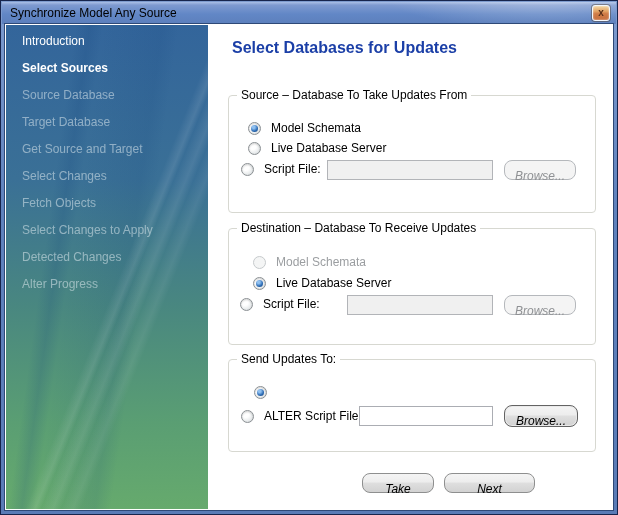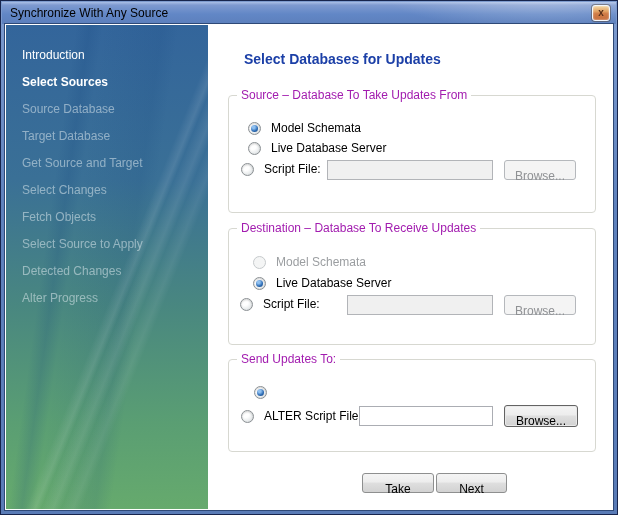--- a/index.html
+++ b/index.html
@@ -47,44 +47,44 @@
   .sidebar{
     position:absolute;left:0;top:0;bottom:0;width:202px;
     background-image:
       linear-gradient(112deg, transparent 54%, rgba(255,255,255,.10) 56.5%, transparent 58%,
                       rgba(255,255,255,.09) 61%, transparent 63%, rgba(255,255,255,.07) 66%, transparent 68%),
       linear-gradient(98deg, transparent 26%, rgba(16,64,122,.16) 31%, transparent 36%,
                       rgba(16,64,122,.12) 58%, transparent 64%),
       linear-gradient(180deg,#33659b 0%,#3a7096 32%,#498780 58%,#5a9e73 82%,#66aa6d 100%);
     overflow:hidden;
   }
-  .steps{padding-top:17px;}
+  .steps{padding-top:3px;}
   .step{
     height:27px;line-height:27px;padding-left:16px;
     font-size:12px;white-space:nowrap;
   }
   .step.done{color:#ffffff;}
   .step.active{color:#ffffff;font-weight:bold;}
   .step.pending{color:rgba(228,238,242,.52);}
 
   
   .main{position:absolute;left:202px;top:0;right:0;bottom:0;background:#fff;}
   .page-title{
-    position:absolute;left:20px;top:10px;margin:16px;
-    font-size:14px;font-weight:bold;color:#1b3fa7;
+    position:absolute;left:20px;top:10px;margin:4px;
+    font-size:16px;font-weight:bold;color:#1b3fa7;
   }
 
   .group{
     position:absolute;left:20px;width:368px;
     border:1px solid #d7d8d1;border-radius:4px;
   }
   .group-title{
     position:absolute;left:8px;top:-8px;
     background:#fff;padding:0 4px;
-    font-size:12px;color:#a21caf;white-space:nowrap;
+    font-size:12px;color:#000000;white-space:nowrap;
   }
   .g1{top:70px;height:118px;}
   .g2{top:203px;height:117px;}
   .g3{top:334px;height:93px;}
 
   .radio{
     position:absolute;width:13px;height:13px;border-radius:50%;
     border:1px solid #8b9093;
     background:radial-gradient(circle at 35% 30%,#ffffff 0 30%,#e9eced 65%,#ced3d7 100%);
     box-shadow:inset 0 1px 2px rgba(0,0,0,.18);
@@ -103,56 +103,56 @@
   .rlabel.disabled{color:#9b9ea1;}
 
   .field{
     position:absolute;height:20px;border:1px solid #abadb3;background:#fff;
     font-size:12px;padding:0 4px;font-family:"Liberation Sans",sans-serif;
   }
   .field[disabled]{background:#f0f0f0;border-color:#b2b4b8;}
 
   .btn{
     position:absolute;height:20px;
-    border:1px solid #8e8f8f;border-radius:3px;
+    border:1px solid #8e8f8f;border-radius:8px;
     background:linear-gradient(180deg,#f4f4f4 0%,#ededed 45%,#dfdfdf 50%,#d2d2d2 100%);
     font-size:12px;color:#000;font-family:"Liberation Sans",sans-serif;
-    cursor:pointer;padding:8px;
+    cursor:pointer;padding:8px;font-style:italic;
   }
   .btn[disabled]{
     background:#f4f4f4;border-color:#b5b8bc;color:#8f9194;cursor:default;
   }
   .btn.strong{border-color:#636363;height:22px;box-shadow:inset 0 0 0 1px #e9e9e9;}
 
   .footer-btn{top:448px;}
 </style>
 </head>
 <body>
 
 <div class="window">
 
   <div class="titlebar">
-    <span class="title">Synchronize With Any Source</span>
+    <span class="title">Synchronize Model Any Source</span>
     <div class="close-btn">
       <span class="glyph">x</span>
     </div>
   </div>
 
   <div class="dialog-body">
 
     <div class="sidebar">
       <div class="steps">
         <div class="step done">Introduction</div>
         <div class="step active">Select Sources</div>
         <div class="step pending">Source Database</div>
         <div class="step pending">Target Database</div>
         <div class="step pending">Get Source and Target</div>
         <div class="step pending">Select Changes</div>
         <div class="step pending">Fetch Objects</div>
-        <div class="step pending">Select Source to Apply</div>
+        <div class="step pending">Select Changes to Apply</div>
         <div class="step pending">Detected Changes</div>
         <div class="step pending">Alter Progress</div>
       </div>
     </div>
 
     <div class="main">
 
       <h1 class="page-title">Select Databases for Updates</h1>
 
       <div class="group g1">
@@ -190,17 +190,17 @@
 
         <span class="radio selected" style="left:25px;top:26px"></span>
 
         <span class="radio" style="left:12px;top:50px"></span>
         <span class="rlabel" style="left:35px;top:49px">ALTER Script File:</span>
         <input class="field" style="left: 130px; top: 46px; width: 134px;" value="">
         <button class="btn strong" style="left:275px;top:45px;width:74px">Browse...</button>
       </div>
 
       <button class="btn footer-btn" style="left:154px;width:72px">Take</button>
-      <button class="btn footer-btn" style="left:228px;width:71px">Next</button>
+      <button class="btn footer-btn" style="left:236px;width:91px">Next</button>
 
     </div>
   </div>
 </div>
 
 </body></html>

